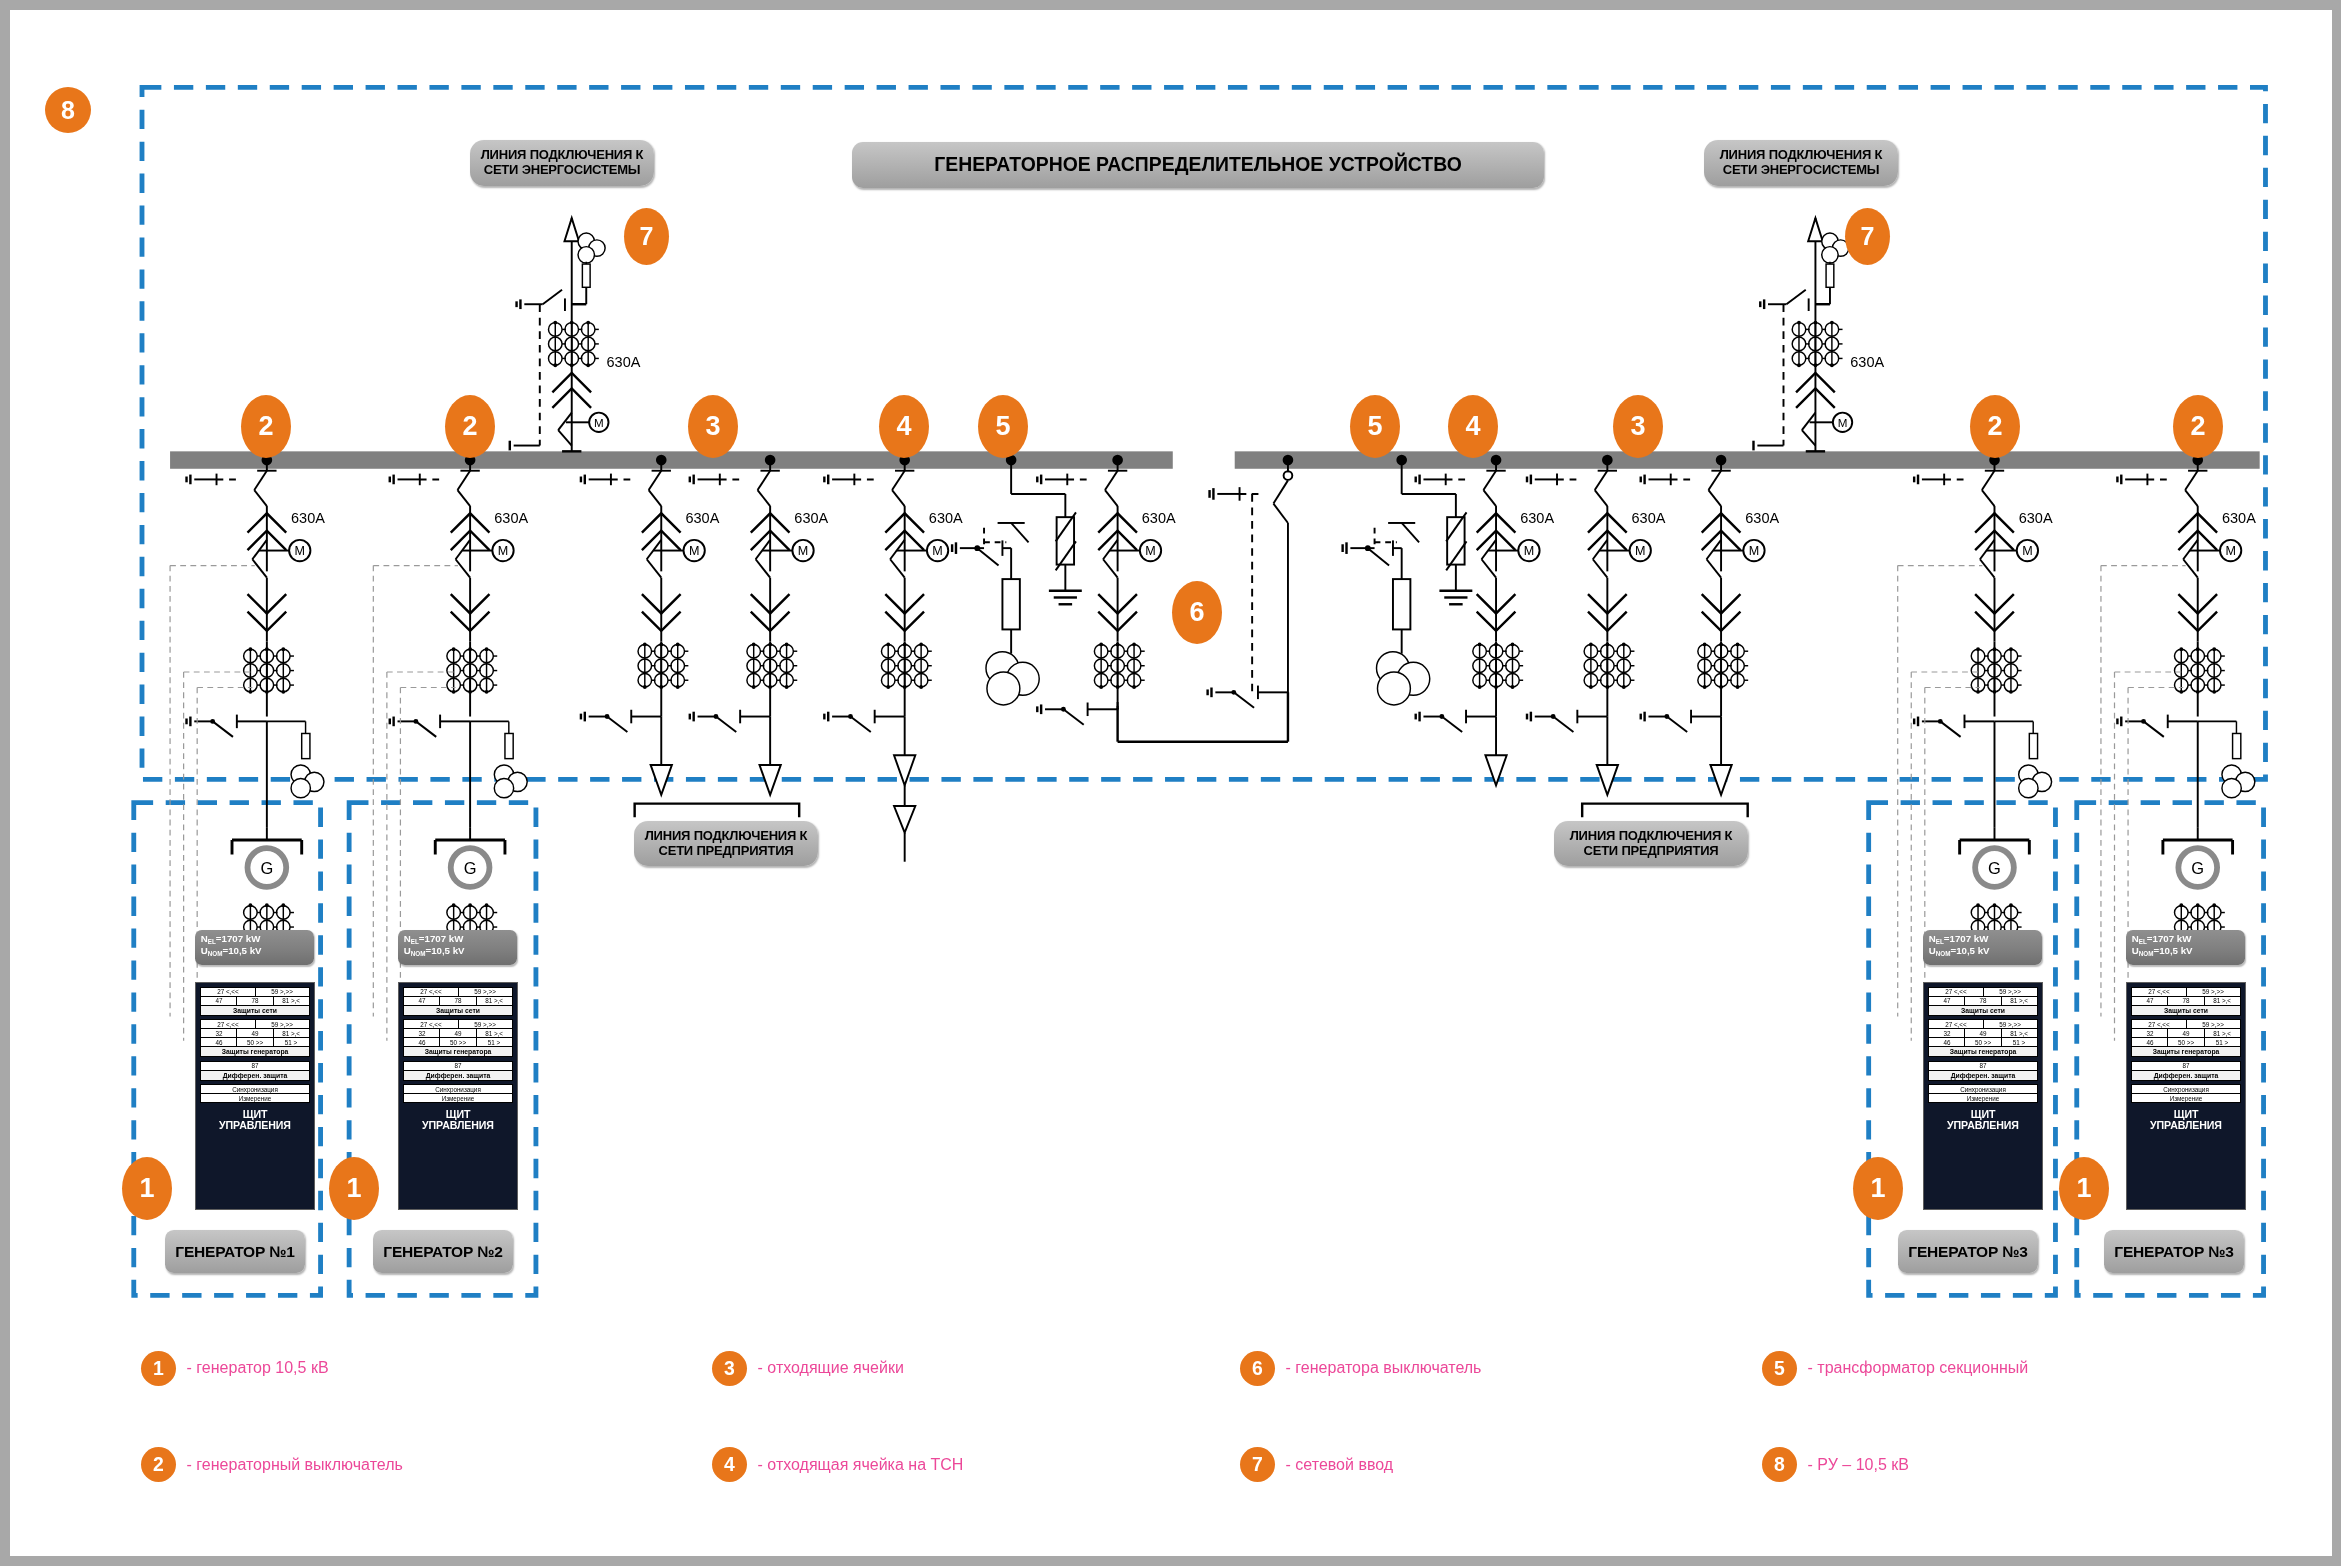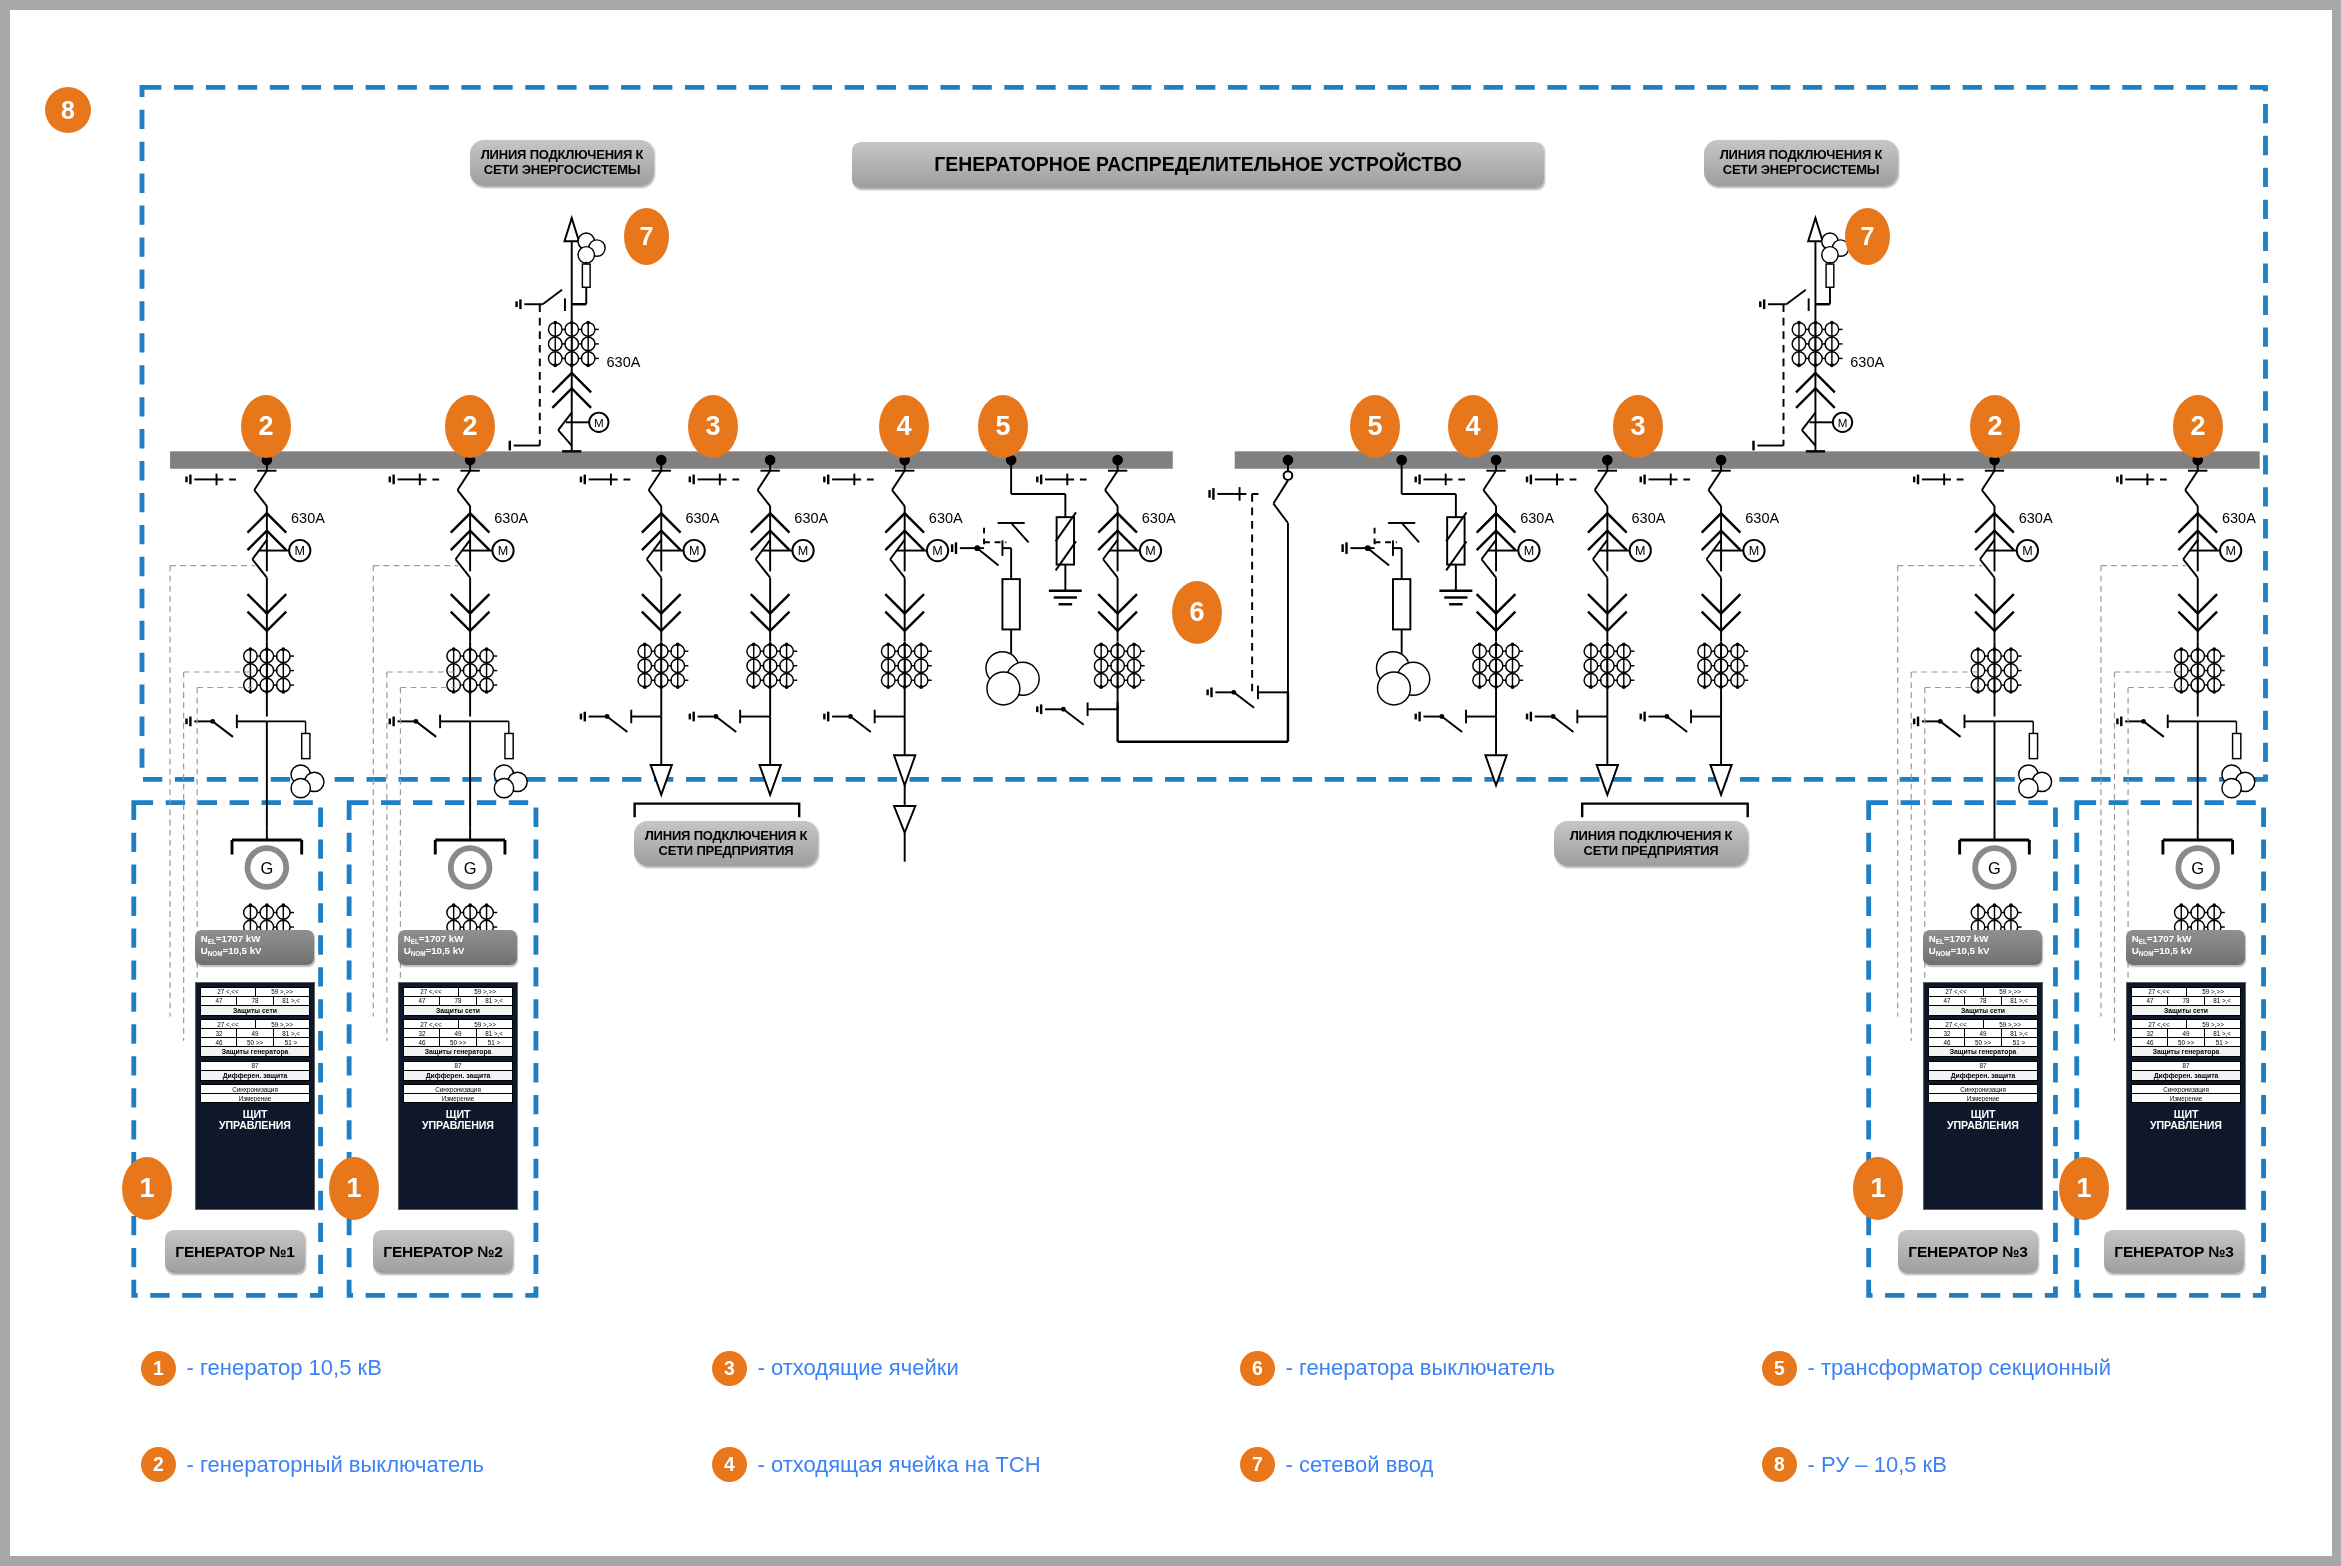--- a/index.html
+++ b/index.html
@@ -8,21 +8,21 @@
         box-sizing:border-box;border:10.6px solid #a8a8a8;overflow:hidden;}
   #canvas{position:absolute;inset:0;}
   svg.layer{position:absolute;left:0;top:0;width:2342px;height:1566px;overflow:visible;}
 
   
   .plate{position:absolute;box-sizing:border-box;
     background:linear-gradient(180deg,#c6c6c6 0%,#b4b4b4 45%,#9e9e9e 100%);
     border-radius:8.7px;display:flex;align-items:center;justify-content:center;
     text-align:center;color:#000;font-weight:bold;letter-spacing:-0.2px;
     line-height:1.12;box-shadow:1px 1.5px 1.9px rgba(0,0,0,.30);}
-  .plate.title{font-size:19.4px;letter-spacing:0px;}
+  .plate.title{font-size:19.4px;letter-spacing:0px;border-radius:11px;}
   .plate.small{font-size:13px;border-radius:14px;}
   .plate.gen{font-size:15.5px;}
 
   
   .ratingplate{position:absolute;box-sizing:border-box;border-radius:6.8px;
     background:linear-gradient(180deg,#8f8f8f 0%,#7e7e7e 60%,#6f6f6f 100%);
     color:#fff;font-weight:bold;font-size:9.7px;line-height:1.22;
     padding:3.4px 0 3.4px 5.8px;box-shadow:1px 1.5px 1.5px rgba(0,0,0,.28);}
   .ratingplate sub{font-size:6.3px;vertical-align:baseline;position:relative;top:1.5px;}
 
@@ -44,21 +44,21 @@
   .mk{position:absolute;background:#E8761A;border-radius:50%;
      display:flex;align-items:center;justify-content:center;
      color:#fff;font-weight:bold;font-family:"Liberation Sans",sans-serif;}
 
   
   #legend{position:absolute;left:0;top:1326px;width:2342px;height:203px;}
   .lg{position:absolute;display:flex;align-items:center;}
   .lg .bullet{width:35px;height:35px;border-radius:50%;background:#E8761A;
      color:#fff;font-size:19.4px;font-weight:bold;display:flex;
      align-items:center;justify-content:center;flex:0 0 auto;}
-  .lg .txt{margin-left:10.6px;font-size:22px;color:#3b82f6;white-space:nowrap;}
+  .lg .txt{margin-left:10.6px;font-size:16px;color:#ec4899;white-space:nowrap;}
 </style>
 </head>
 <body>
 
 <div id="page">
 <div id="canvas">
 
 <svg class="layer" viewBox="0 0 4838 3236">
   <defs>
 

